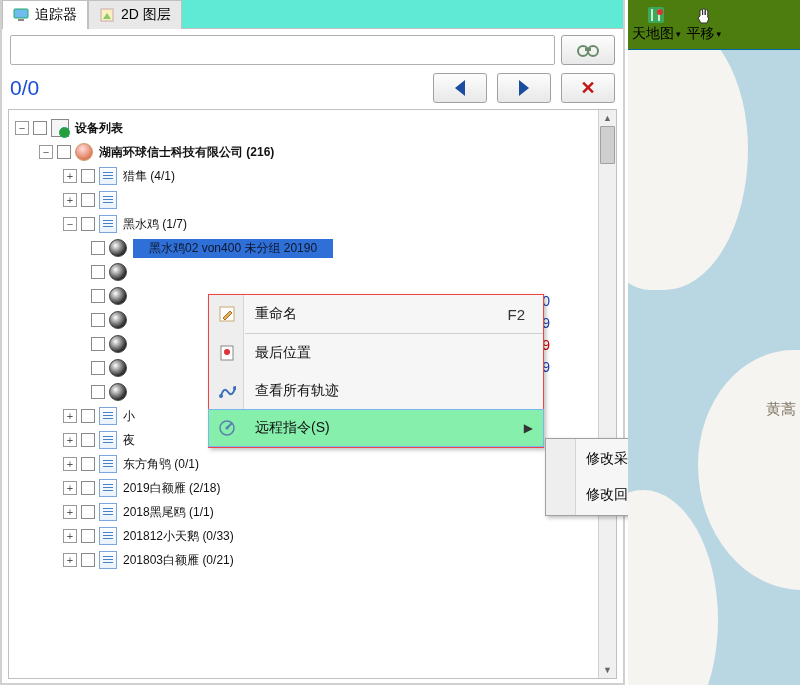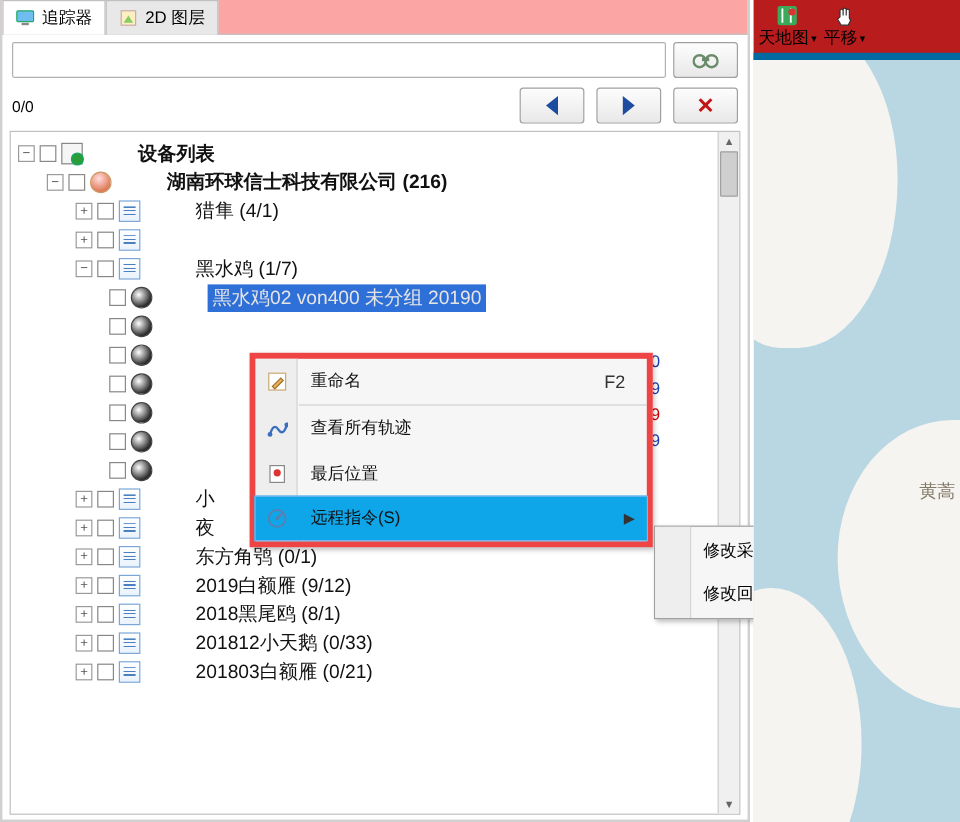--- a/index.html
+++ b/index.html
@@ -2,33 +2,33 @@
 <html><head>
 <meta charset="utf-8">
 <style>
 * { margin:0; padding:0; box-sizing:border-box; font-family:"Microsoft YaHei",Arial,sans-serif; font-size:14px; }
 body { width:800px; height:685px; background:#fff; overflow:hidden; position:relative; }
 
 .left-panel { position:absolute; left:0; top:0; width:625px; height:685px; border:2px solid #d0d0d0; border-top:none; background:#fff; }
 .right-panel { position:absolute; left:628px; top:0; width:172px; height:685px; background:#f6f4f0; }
 
 
-.tabs { height:29px; background:#fca5a5; border-bottom:1px solid #c0c0c0; display:flex; position:relative; }
+.tabs { height:29px; background:#5eead4; border-bottom:1px solid #c0c0c0; display:flex; position:relative; }
 .tab { display:flex; align-items:center; gap:6px; padding:0 10px; height:29px; border:1px solid #c0c0c0; border-bottom:none; background:#fff; }
 .tab.inactive { background:#e8e8e8;align-items:center; }
 .tab-icon { width:16px; height:16px; display:inline-flex; align-items:center; justify-content:center; }
 
 
 .search-row { display:flex; align-items:center; gap:6px; padding:6px 8px; }
 .search-input { flex:1; height:30px; border:1px solid #b0b0b0; border-radius:2px; padding:0 6px; }
 .search-btn { height:30px; width:54px; border:1px solid #a0a0a0; border-radius:3px; background:linear-gradient(#fdfdfd,#e8e8e8); display:flex; align-items:center; justify-content:center; cursor:pointer; }
 
 
 .nav-row { display:flex; justify-content:space-between; align-items:center; padding:2px 8px 6px; }
-.counter { color:#000000; font-size:13px; }
+.counter { color:#1d4ed8; font-size:21px; }
 .nav-btns { display:flex; gap:10px; }
 .nav-btn { height:30px; width:54px; border:1px solid #a0a0a0; border-radius:3px; background:linear-gradient(#fdfdfd,#e8e8e8); display:flex; align-items:center; justify-content:center; cursor:pointer; }
 
 
 .tree-wrap { position:relative; border:1px solid #c0c0c0; margin:0 6px 6px; height:570px; overflow:hidden; padding:6px 0 0 4px; }
 .scrollbar { position:absolute; right:0; top:0; width:18px; height:100%; background:#f0f0f0; border-left:1px solid #d0d0d0; }
 .scroll-thumb { position:absolute; right:1px; left:1px; top:16px; height:38px; background:#cfcfcf; border:1px solid #a0a0a0; border-radius:1px; }
 .scroll-arrow { position:absolute; left:0; right:0; height:16px; display:flex; align-items:center; justify-content:center; color:#666; font-size:9px; }
 .scroll-arrow.up { top:0; } .scroll-arrow.down { bottom:0; }
 
@@ -38,41 +38,41 @@
 .tree-row.depth2 { padding-left:50px; }
 .tree-row.depth3 { padding-left:78px; }
 .expander { width:14px; height:14px; border:1px solid #9a9a9a; display:flex; align-items:center; justify-content:center; font-size:11px; line-height:1; color:#555; margin-right:4px; background:#fff; cursor:pointer; }
 .cb { width:14px; height:14px; border:1px solid #888; margin-right:4px; background:#fff; }
 .list-ic { width:18px; height:18px; border:1px solid #7aa7d8; background:linear-gradient(#fff,#e9f2fd); margin-right:6px; display:flex; align-items:center; justify-content:center; }
 .list-ic::before { content:""; width:10px; height:8px; background:repeating-linear-gradient(#4a7fc0 0 1px,transparent 1px 3px); }
 .dev-ic { width:18px; height:18px; margin-right:6px; border-radius:50%; background:radial-gradient(circle at 35% 35%,#fff,#2b2b2b 70%); border:1px solid #444; }
 .org-ic { width:18px; height:18px; margin-right:6px; border-radius:50%; background:radial-gradient(circle at 40% 30%,#fdd,#e07b5a 70%); border:1px solid #c96; }
 .root-ic { width:18px; height:18px; margin-right:6px; background:#f5f5f5; border:1px solid #888; position:relative; }
 .root-ic::after { content:""; position:absolute; right:-2px; bottom:-2px; width:9px; height:9px; border-radius:50%; background:#2a9d3a; border:1px solid #1a6; }
-.tree-label { font-size:16px; color:#111;margin-left:40px; }
+.tree-label { font-size:12px; color:#111; }
 .tree-label.bold { font-weight:bold; }
-.tree-row.selected .tree-label { background:#2f6fd8; color:#e5e5e5; padding:1px 4px; }
-
-
-.context-menu { position:absolute; left:208px; top:294px; width:336px; background:#f6f6f6; border:5px solid #ef4444; box-shadow:2px 2px 4px rgba(0,0,0,.25); }
+.tree-row.selected .tree-label { background:#2f6fd8; color:#0f172a; padding:1px 16px; }
+
+
+.context-menu { position:absolute; left:208px; top:294px; width:336px; background:#f6f6f6; border:1px solid #ef4444; box-shadow:2px 2px 4px rgba(0,0,0,.25); }
 .menu-left { position:absolute; left:0; top:0; bottom:0; width:35px; background:#eeeeee; border-right:1px solid #d5d5d5; }
 .menu-item { position:relative; height:38px; display:flex; align-items:center; padding-left:46px; color:#111; font-size:17px; cursor:pointer; }
-.menu-item.hovered { background:#0ea5e9; border:1px solid #7ab7f0; margin:-1px; }
+.menu-item.hovered { background:#86efac; border:1px solid #7ab7f0; margin:-1px; }
 .menu-icon { position:absolute; left:8px; width:20px; height:20px; display:flex; align-items:center; justify-content:center; }
 .menu-sep { height:1px; background:#d0d0d0; margin-left:36px; }
 .shortcut { margin-left:auto; margin-right:18px; color:#333; font-size:15px; }
 .submenu-arrow { margin-left:auto; margin-right:10px; color:#333; font-size:12px; }
 
 
 .sub-menu { position:absolute; left:545px; top:438px; width:170px; background:#f6f6f6; border:1px solid #a0a0a0; box-shadow:2px 2px 4px rgba(0,0,0,.25); padding:2px 0; }
 .sub-left { position:absolute; left:0; top:0; bottom:0; width:30px; background:#eee; border-right:1px solid #d5d5d5; }
 .sub-item { position:relative; height:36px; display:flex; align-items:center; padding-left:40px; font-size:16px; cursor:pointer; }
 
 
-.map-toolbar { height:50px; background:#b91c1c; border-bottom:6px solid #0369a1; display:flex; align-items:center; padding:0 4px; gap:6px; }
+.map-toolbar { height:50px; background:#4d7c0f; border-bottom:1px solid #0369a1; display:flex; align-items:center; padding:0 4px; gap:6px; }
 .map-tool { display:flex; flex-direction:column; align-items:center; gap:1px; font-size:13px; cursor:pointer; }
 .map-tool-label { display:flex; align-items:center; gap:2px; }
 .map-bg { position:absolute; left:0; top:50px; right:0; bottom:0; overflow:hidden;text-decoration:underline; }
 .water { position:absolute; background:#b9d6e3; }
 .land { position:absolute; background:#f6f4f0; }
 .map-label { position:absolute; color:#827a68; font-size:15px; }
 
 
 .track-strip { position:absolute; left:490px; top:290px; width:60px; height:160px; font-size:15px; line-height:22px; text-align:right; }
 .track-strip .blue { color:#1a3fb0; }
@@ -209,27 +209,27 @@
     <div class="tree-row depth2">
         <span class="expander">+</span>
         <span class="cb"></span>
         <span class="list-ic"></span>
         <span class="tree-label">东方角鸮 (0/1)</span>
       </div>
     <div class="tree-row depth2">
         <span class="expander">+</span>
         <span class="cb"></span>
         <span class="list-ic"></span>
-        <span class="tree-label">2019白额雁 (9/12)</span>
-      </div>
-    <div class="tree-row depth2">
-        <span class="expander">+</span>
-        <span class="cb"></span>
-        <span class="list-ic"></span>
-        <span class="tree-label">2018黑尾鸥 (8/1)</span>
+        <span class="tree-label">2019白额雁 (2/18)</span>
+      </div>
+    <div class="tree-row depth2">
+        <span class="expander">+</span>
+        <span class="cb"></span>
+        <span class="list-ic"></span>
+        <span class="tree-label">2018黑尾鸥 (1/1)</span>
       </div>
     <div class="tree-row depth2">
         <span class="expander">+</span>
         <span class="cb"></span>
         <span class="list-ic"></span>
         <span class="tree-label">201812小天鹅 (0/33)</span>
       </div>
     <div class="tree-row depth2">
         <span class="expander">+</span>
         <span class="cb"></span>
@@ -261,35 +261,35 @@
           <path d="M5 13 L12 6 L14 8 L7 15 Z" fill="#e8b050" stroke="#a07030"></path>
         </svg>
       </span>
     <span>重命名</span>
     <span class="shortcut">F2</span>
   </div>
   <div class="menu-sep"></div>
   <div class="menu-item">
     <span class="menu-icon">
         <svg width="18" height="18">
+          <rect x="3" y="2" width="12" height="14" fill="#fff" stroke="#888"></rect>
+          <circle cx="9" cy="8" r="3" fill="#d33"></circle>
+        </svg>
+      </span>
+    <span>最后位置</span>
+  </div>
+  <div class="menu-item">
+    <span class="menu-icon">
+        <svg width="18" height="18">
           <path d="M3 14 Q6 4 10 10 T17 6" fill="none" stroke="#3a6fc0" stroke-width="2"></path>
           <circle cx="3" cy="14" r="2" fill="#3a6fc0"></circle>
           <circle cx="17" cy="6" r="2" fill="#3a6fc0"></circle>
         </svg>
       </span>
     <span>查看所有轨迹</span>
-  </div>
-  <div class="menu-item">
-    <span class="menu-icon">
-        <svg width="18" height="18">
-          <rect x="3" y="2" width="12" height="14" fill="#fff" stroke="#888"></rect>
-          <circle cx="9" cy="8" r="3" fill="#d33"></circle>
-        </svg>
-      </span>
-    <span>最后位置</span>
   </div>
   <div class="menu-item hovered">
     <span class="menu-icon">
         <svg width="18" height="18">
           <circle cx="9" cy="9" r="7" fill="none" stroke="#5a7fb0" stroke-width="1.5"></circle>
           <path d="M9 9 L14 4" stroke="#5a7fb0" stroke-width="2"></path>
           <circle cx="9" cy="9" r="1.5" fill="#5a7fb0"></circle>
         </svg>
       </span>
     <span>远程指令(S)</span>

